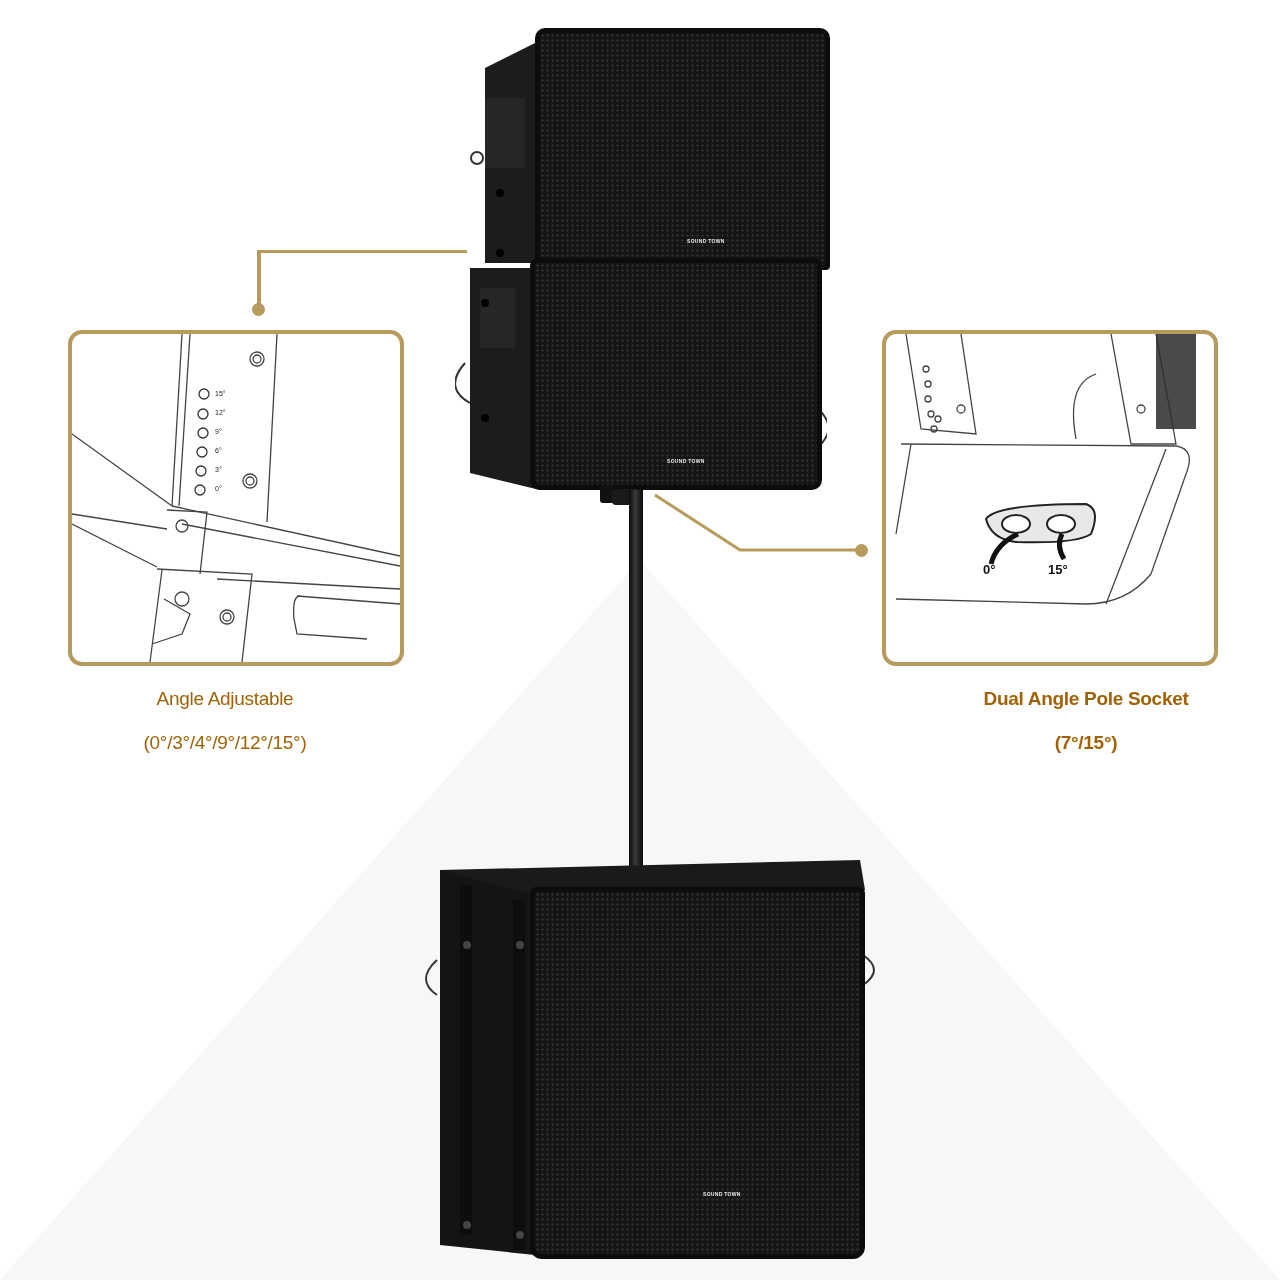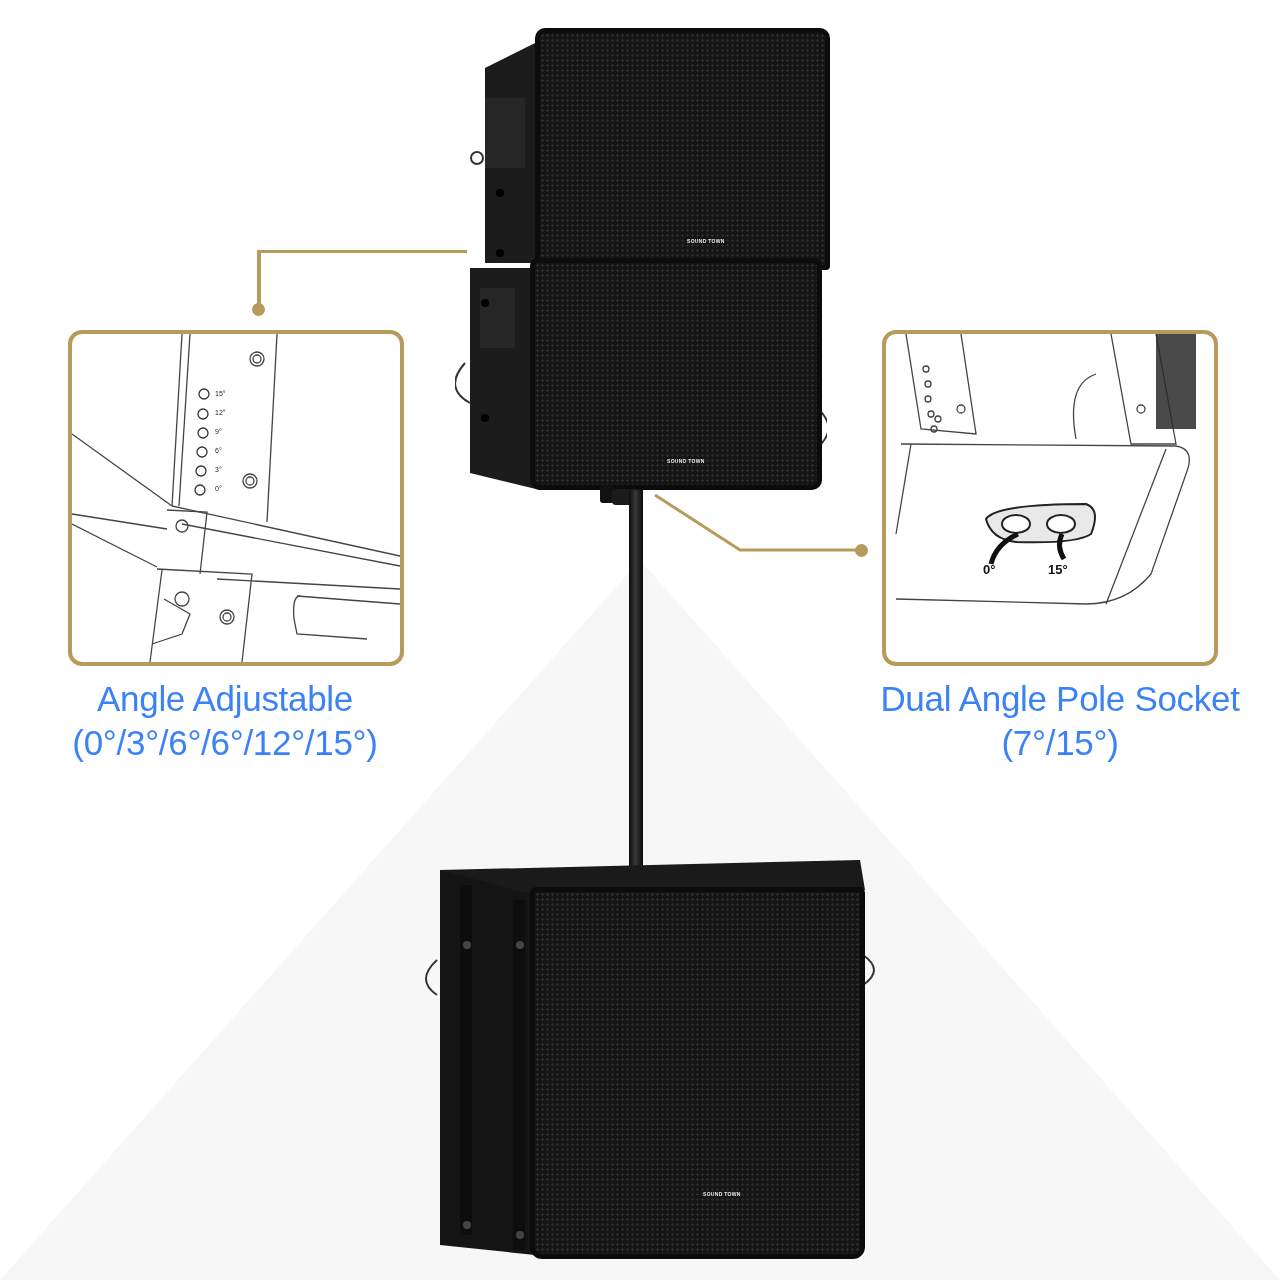--- a/index.html
+++ b/index.html
@@ -3,21 +3,21 @@
 <meta charset="utf-8">
 <style>
   * { box-sizing: border-box; margin: 0; padding: 0; }
   html, body { width: 1280px; height: 1280px; background: #ffffff; overflow: hidden; }
   body { position: relative; font-family: "Liberation Sans", sans-serif; }
   .bg-tri { position: absolute; left: 0; top: 560px; width: 1280px; height: 720px; }
   .abs { position: absolute; }
   .callout-box {
     position: absolute; border: 4px solid #b79b5c; border-radius: 14px; background: #fff; overflow: hidden;
   }
-  .caption { position: absolute; text-align: center; color: #3b82f6; font-size: 35px; line-height: 44px; letter-spacing: -0.3px; }
+  .caption { position: absolute; text-align: center; color: #a16207; font-size: 19px; line-height: 44px; letter-spacing: -0.3px; }
   .dot { position: absolute; width: 13px; height: 13px; border-radius: 50%; background: #b79b5c; }
   .line { position: absolute; background: #b79b5c; }
   .grille {
     background-color: #151515;
     background-image: radial-gradient(#2d2d2d 1px, transparent 1.4px);
     background-size: 5px 5px;
   }
   .logo { position: absolute; color: #e8e8e8; font-size: 5px; font-weight: bold; letter-spacing: 0.3px; white-space: nowrap; }
 </style>
 </head>
@@ -114,21 +114,21 @@
     <div>12°</div>
     <div>9°</div>
     <div>6°</div>
     <div>3°</div>
     <div>0°</div>
   </div>
 </div>
 
 <div class="caption" style="left:55px;top:677px;width:340px;">
   <div>Angle Adjustable</div>
-  <div>(0°/3°/6°/6°/12°/15°)</div>
+  <div>(0°/3°/4°/9°/12°/15°)</div>
 </div>
 
 <svg class="abs" style="left:650px;top:490px;" width="220" height="70">
   <polyline points="5,5 90,60 212,60" fill="none" stroke="#b79b5c" stroke-width="3"></polyline>
 </svg>
 <div class="dot" style="left:855px;top:544px;"></div>
 
 <div class="callout-box" style="left:882px;top:330px;width:336px;height:336px;">
   <svg width="328" height="328" viewBox="0 0 328 328">
     <g fill="none" stroke="#444" stroke-width="1.3">
@@ -150,16 +150,16 @@
     <path d="M100,185 Q110,170 200,170 Q215,175 205,200 Q190,210 130,208 Q105,205 100,185 Z" fill="#e8e8e8" stroke="#222" stroke-width="2"></path>
     <ellipse cx="130" cy="190" rx="14" ry="9" fill="#fff" stroke="#222" stroke-width="2"></ellipse>
     <ellipse cx="175" cy="190" rx="14" ry="9" fill="#fff" stroke="#222" stroke-width="2"></ellipse>
     <path d="M105,230 Q110,210 132,200" fill="none" stroke="#111" stroke-width="5"></path>
     <path d="M178,225 Q170,212 176,200" fill="none" stroke="#111" stroke-width="5"></path>
   </svg>
   <div class="abs" style="left:97px;top:228px;font-size:13px;font-weight:bold;color:#111;">0°</div>
   <div class="abs" style="left:162px;top:228px;font-size:13px;font-weight:bold;color:#111;">15°</div>
 </div>
 
-<div class="caption" style="left:870px;top:677px;width:380px;">
+<div class="caption" style="left:896px;top:677px;width:380px;font-weight:bold;">
   <div>Dual Angle Pole Socket</div>
   <div>(7°/15°)</div>
 </div>
 
 </body></html>

